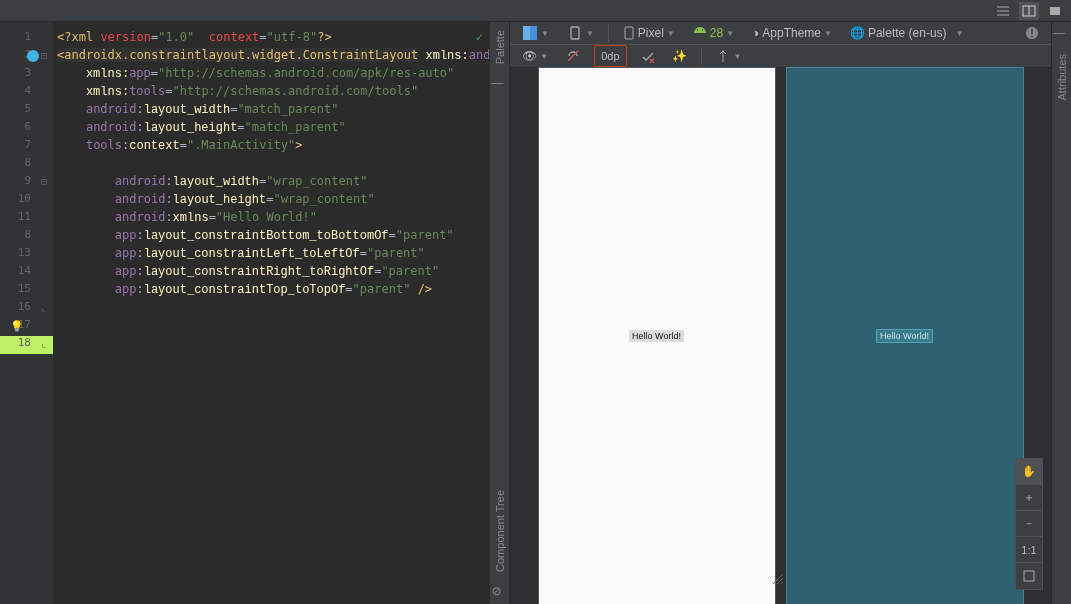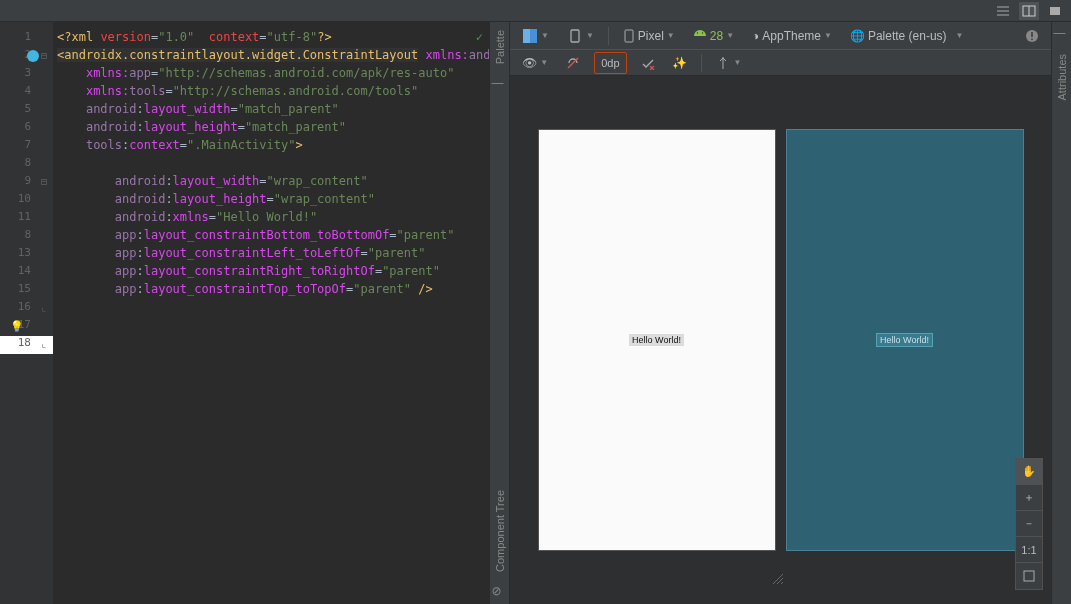--- a/index.html
+++ b/index.html
@@ -19,21 +19,21 @@
 .tb-icon { width: 20px; height: 18px; display:flex; align-items:center; justify-content:center; color:#aaa; cursor:pointer;}
 .tb-icon.active { background:#4e5254; }
 .main-row { display:flex; height: calc(100% - 22px); }
 .editor-pane { display:flex; width: 490px; border-right:1px solid #2b2b2b;}
 .gutter { width: 53px; background:#313335; padding-top:8px; }
 .gutter-row { height:18px; color:#606366; font: 11px Menlo, Consolas, monospace; text-align:right; padding-right:22px; position:relative;}
 .fold-col { position:absolute; right:6px; top:2px; color:#606366; font-size:10px;}
 .line-marker { position:absolute; left:27px; top:2px; width:12px; height:12px; border-radius:50%;}
 .code-area { flex:1; background:#2b2b2b; padding:8px 0 0 4px; font: 12px Menlo, Consolas, monospace; color:#a9b7c6; position:relative; overflow:hidden;}
 .code-line { height:18px; white-space:pre; }
-.c-tag{color:#e8bf6a;} .c-attr{color:#d946ef;} .c-ns{color:#9876aa;} .c-str{color:#6a8759;} .c-delim{color:#e8bf6a;} .c-white{color:#ef4444;}
+.c-tag{color:#e8bf6a;} .c-attr{color:#fef9c3;font-family:Liberation Mono, monospace;} .c-ns{color:#9876aa;} .c-str{color:#6a8759;} .c-delim{color:#e8bf6a;} .c-white{color:#ef4444;}
 .code-hl { background:#323232; display:inline-block;}
 .check-icon{position:absolute; right:6px; top:8px; color:#499c54;}
 .bulb-line{position:relative;}
 .bulb{position:absolute; left:10px; top:2px; color:#e8bf6a;}
 
 .design-pane { flex:1; display:flex; }
 .vtab { width:20px; background:#3c3f41; border-right:1px solid #2b2b2b; display:flex; flex-direction:column; align-items:center;}
 .vtab-item { writing-mode: vertical-rl; transform: rotate(180deg); color:#888; font-size:11px; padding:8px 2px; cursor:pointer; white-space:nowrap;}
 .vtab-item.right { writing-mode: vertical-rl; }
 .vtab-icon { width:16px; height:16px; margin:4px 0; color:#888;}
@@ -41,21 +41,21 @@
 .design-center { flex:1; display:flex; flex-direction:column;}
 .design-toolbar { height:28px; background:#3c3f41; border-bottom:1px solid #515151; display:flex; align-items:center; padding:0 8px; gap:10px;}
 .tool-btn { height:22px; display:flex; align-items:center; gap:3px; color:#bbb; cursor:pointer; padding:0 4px;}
 .tool-btn .chev{font-size:8px; color:#888;}
 .divider-v{width:1px; height:18px; background:#515151;}
 .api-num{color:#8bc34a;text-align:center;}
 .design-toolbar2 { height:26px; background:#3c3f41; border-bottom:1px solid #2b2b2b; display:flex; align-items:center; padding:0 8px; gap:10px;}
 .zero-box{border:1px solid #c2410c; padding:1px 6px; font-size:11px; border-radius:2px;}
 
 .canvas-area { flex:1; background:#2d2f30; display:flex; align-items:center; justify-content:center; gap:12px; position:relative;}
-.device-frame { width:236px; height:420px; box-shadow:0 0 0 1px #555; display:flex; align-items:center; justify-content:center; font-size:9px;}
+.device-frame { width:236px; height:536px; box-shadow:0 0 0 1px #555; display:flex; align-items:center; justify-content:center; font-size:9px;}
 .device-white{background:#fafafa; color:#111;}
 .device-blue{background:#2e6171; color:#c7e0e8; box-shadow:0 0 0 1px #4a8194;}
 .preview-label{background:rgba(100,100,100,0.2); padding:1px 3px;}
 .device-blue .preview-label{background:#3a7a8d; outline:1px solid #5aa0b3;}
 .resize-handle{position:absolute; left:50%; bottom:18px; transform:translateX(-10px); color:#555;}
 
 .zoom-panel{position:absolute; right:8px; bottom:14px; background:#3c3f41; border:1px solid #515151; display:flex; flex-direction:column;}
 .zoom-btn{width:26px; height:26px; display:flex; align-items:center; justify-content:center; color:#bbb; border-bottom:1px solid #515151; cursor:pointer; font-size:11px;}
 .zoom-btn:last-child{border-bottom:none;}
 .zoom-btn.active{background:#4e5254;}
@@ -98,21 +98,21 @@
       <div class="gutter-row"><span>8</span></div>
       <div class="gutter-row"><span>9</span><span class="fold-col">⊟</span></div>
       <div class="gutter-row"><span>10</span></div>
       <div class="gutter-row"><span>11</span></div>
       <div class="gutter-row"><span>8</span></div>
       <div class="gutter-row"><span>13</span></div>
       <div class="gutter-row"><span>14</span></div>
       <div class="gutter-row"><span>15</span></div>
       <div class="gutter-row"><span>16</span><span class="fold-col">⌞</span></div>
       <div class="gutter-row bulb-line"><span class="bulb">💡</span><span>17</span></div>
-      <div class="gutter-row" style="background:#ffffff"><span>18</span><span class="fold-col">⌞</span></div>
+      <div class="gutter-row" style="background:#bef264"><span>18</span><span class="fold-col">⌞</span></div>
     </div>
     <div class="code-area">
       <span class="check-icon">✓</span>
       <div class="code-line"><span class="c-delim">&lt;?</span><span class="c-tag">xml</span> <span class="c-white">version</span>=<span class="c-str">"1.0"</span>  <span class="c-white">context</span>=<span class="c-str">"utf-8"</span><span class="c-delim">?&gt;</span></div>
       <div class="code-line"><span class="code-hl"><span class="c-delim">&lt;</span><span class="c-tag">androidx.constraintlayout.widget.ConstraintLayout</span></span> <span class="c-attr">xmlns:</span><span class="c-ns">andro</span></div>
       <div class="code-line">    <span class="c-attr">xmlns:</span><span class="c-ns">app</span>=<span class="c-str">"http://schemas.android.com/apk/res-auto"</span></div>
       <div class="code-line">    <span class="c-attr">xmlns:</span><span class="c-ns">tools</span>=<span class="c-str">"http://schemas.android.com/tools"</span></div>
       <div class="code-line">    <span class="c-ns">android</span>:<span class="c-attr">layout_width</span>=<span class="c-str">"match_parent"</span></div>
       <div class="code-line">    <span class="c-ns">android</span>:<span class="c-attr">layout_height</span>=<span class="c-str">"match_parent"</span></div>
       <div class="code-line">    <span class="c-ns">tools</span>:<span class="c-attr">context</span>=<span class="c-str">".MainActivity"</span><span class="c-delim">&gt;</span></div>

